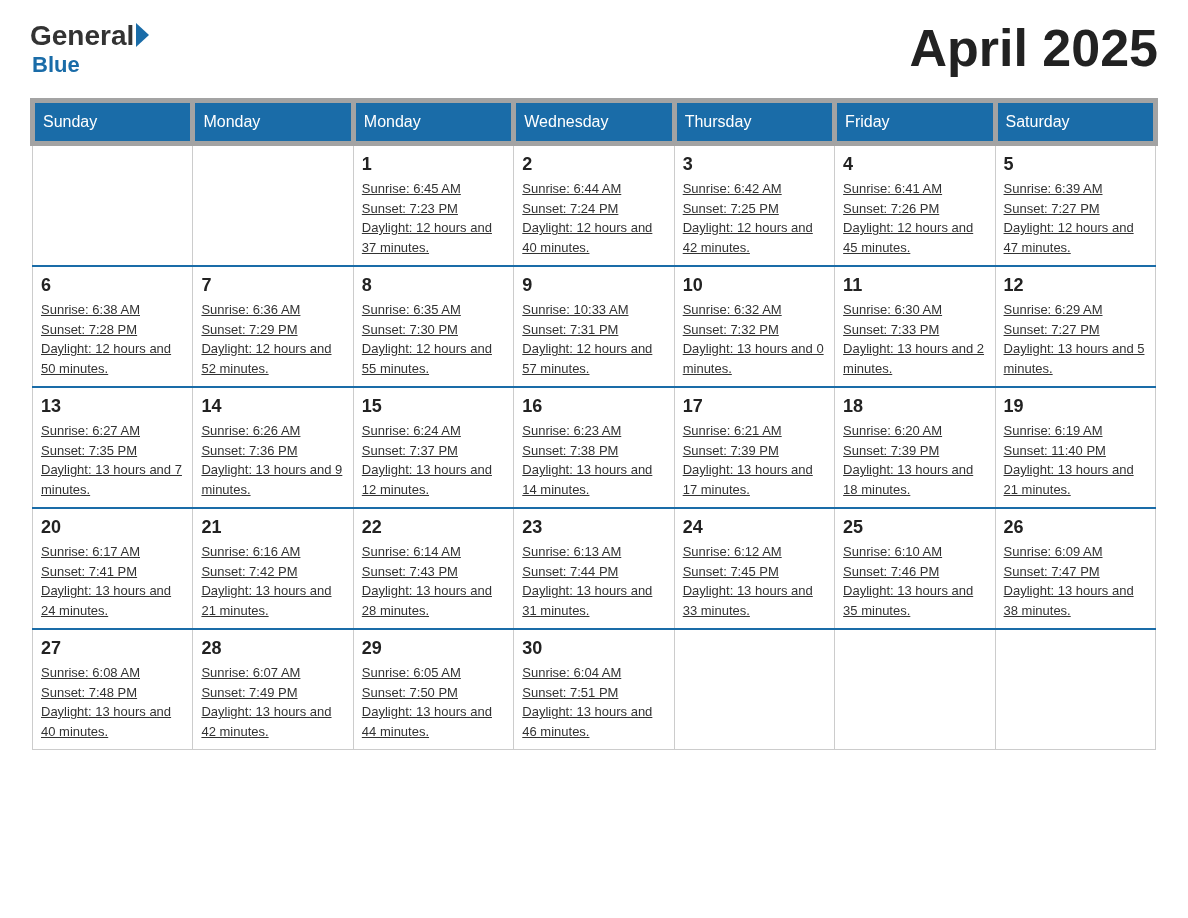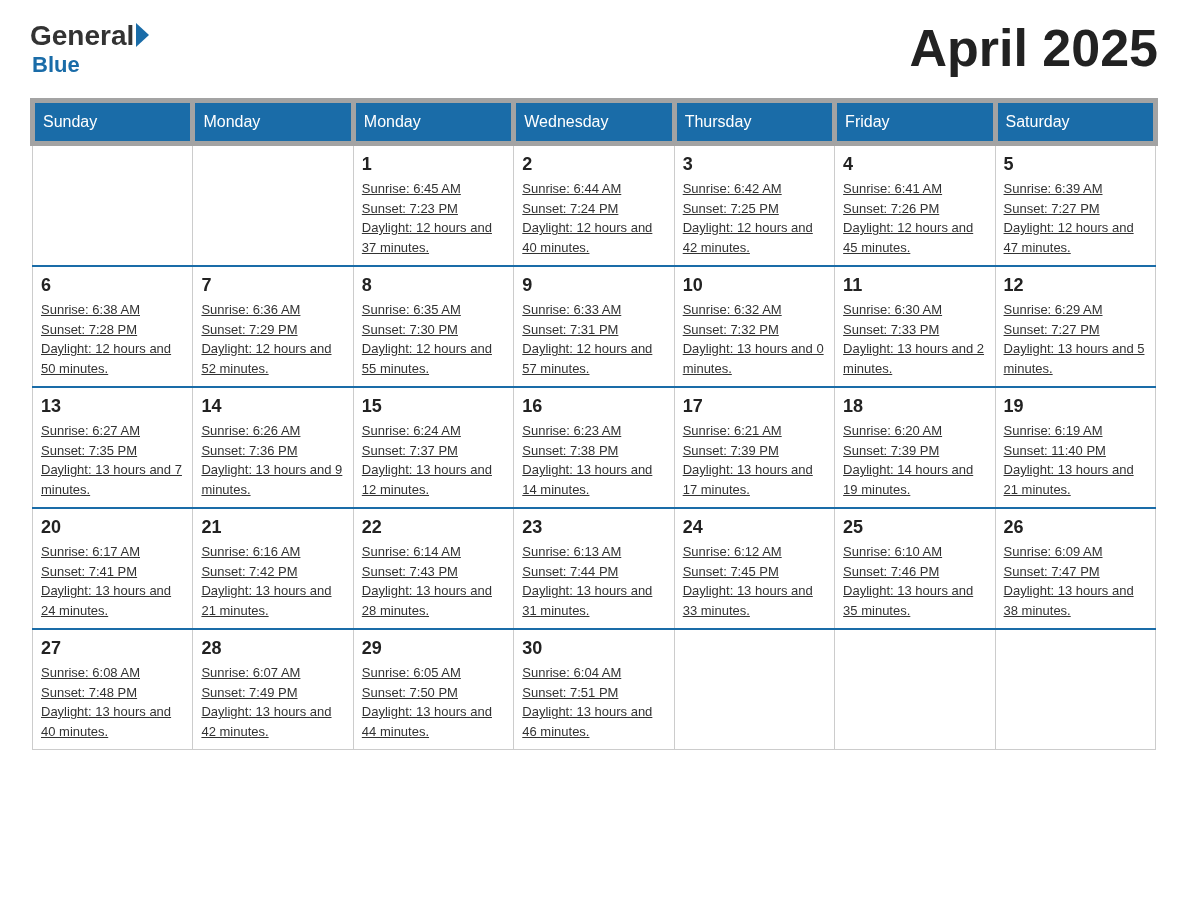--- a/index.html
+++ b/index.html
@@ -174,21 +174,21 @@
           <div class="day-number">8</div>
           <div class="day-info">
             <span>Sunrise: 6:35 AM</span>
             <span>Sunset: 7:30 PM</span>
             <span>Daylight: 12 hours and 55 minutes.</span>
           </div>
         </td>
         <td>
           <div class="day-number">9</div>
           <div class="day-info">
-            <span>Sunrise: 6:33 AM</span>
+            <span>Sunrise: 10:33 AM</span>
             <span>Sunset: 7:31 PM</span>
             <span>Daylight: 12 hours and 57 minutes.</span>
           </div>
         </td>
         <td>
           <div class="day-number">10</div>
           <div class="day-info">
             <span>Sunrise: 6:32 AM</span>
             <span>Sunset: 7:32 PM</span>
             <span>Daylight: 13 hours and 0 minutes.</span>
@@ -250,21 +250,21 @@
             <span>Sunrise: 6:21 AM</span>
             <span>Sunset: 7:39 PM</span>
             <span>Daylight: 13 hours and 17 minutes.</span>
           </div>
         </td>
         <td>
           <div class="day-number">18</div>
           <div class="day-info">
             <span>Sunrise: 6:20 AM</span>
             <span>Sunset: 7:39 PM</span>
-            <span>Daylight: 14 hours and 19 minutes.</span>
+            <span>Daylight: 13 hours and 18 minutes.</span>
           </div>
         </td>
         <td>
           <div class="day-number">19</div>
           <div class="day-info">
             <span>Sunrise: 6:19 AM</span>
             <span>Sunset: 11:40 PM</span>
             <span>Daylight: 13 hours and 21 minutes.</span>
           </div>
         </td>

